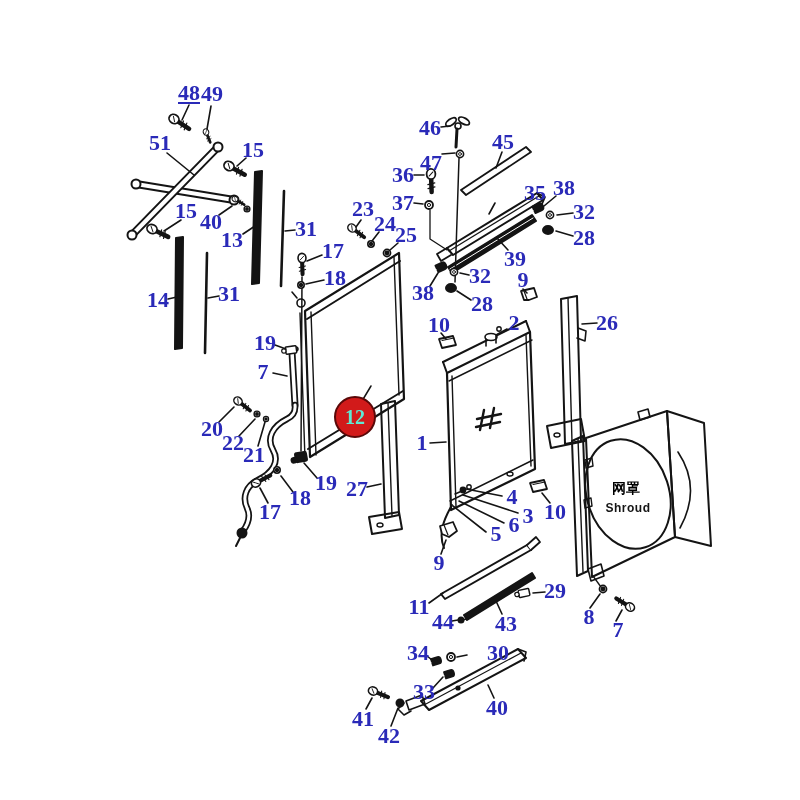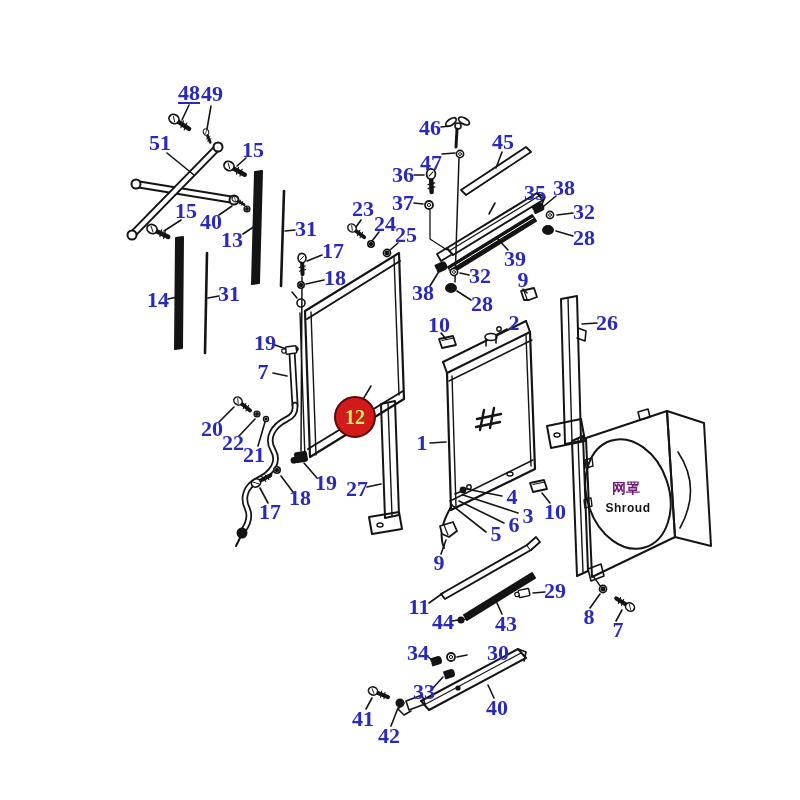--- a/index.html
+++ b/index.html
@@ -12,21 +12,21 @@
   .part-label{position:absolute;transform:translate(-50%,-50%);
               font-weight:bold;font-size:22px;line-height:1;
               color:var(--label-color,#2a2ab8);white-space:nowrap;
               font-family:"Liberation Serif",serif;}
   .hl{position:absolute;left:334px;top:396px;width:42px;height:42px;z-index:4;
       border-radius:50%;box-sizing:border-box;display:flex;align-items:center;
       justify-content:center;font-weight:bold;font-size:20px;
       font-family:"Liberation Serif",serif;}
   .shroud-cn{position:absolute;left:626px;top:489px;transform:translate(-50%,-50%);
       z-index:3;font-family:"Liberation Sans",sans-serif;font-weight:bold;
-      font-size:14px;color:#701a75;white-space:nowrap;}
+      font-size:14px;color:#000000;white-space:nowrap;}
   .shroud-en{position:absolute;left:628px;top:508px;transform:translate(-50%,-50%);
       z-index:3;font-family:"Liberation Sans",sans-serif;font-weight:bold;
       font-size:12px;letter-spacing:.5px;color:#151515;white-space:nowrap;}
 </style>
 </head>
 <body>
 
 <div class="canvas">
 
   <svg id="art" width="800" height="800" viewBox="0 0 800 800">
@@ -381,19 +381,19 @@
       <span class="part-label" style="left: 589px; top: 617px;">8</span>
       <span class="part-label" style="left: 618px; top: 630px;">7</span>
       <span class="part-label" style="left: 418px; top: 653px;">34</span>
       <span class="part-label" style="left: 478px; top: 653px; margin-left: 20px;">30</span>
       <span class="part-label" style="left: 424px; top: 692px;">33</span>
       <span class="part-label" style="left: 497px; top: 708px;">40</span>
       <span class="part-label" style="left: 363px; top: 719px;">41</span>
       <span class="part-label" style="left: 389px; top: 736px;">42</span>
     </div>
 
-  <div class="hl" style="background: rgb(210, 26, 26); border: 2.5px solid rgb(90, 8, 8); color: #bef264;">
+  <div class="hl" style="background: rgb(210, 26, 26); border: 2.5px solid rgb(90, 8, 8); color: #5eead4;">
     <span>12</span>
   </div>
 
   <div class="shroud-cn">网罩</div>
   <div class="shroud-en">Shroud</div>
 </div>
 
 </body></html>

